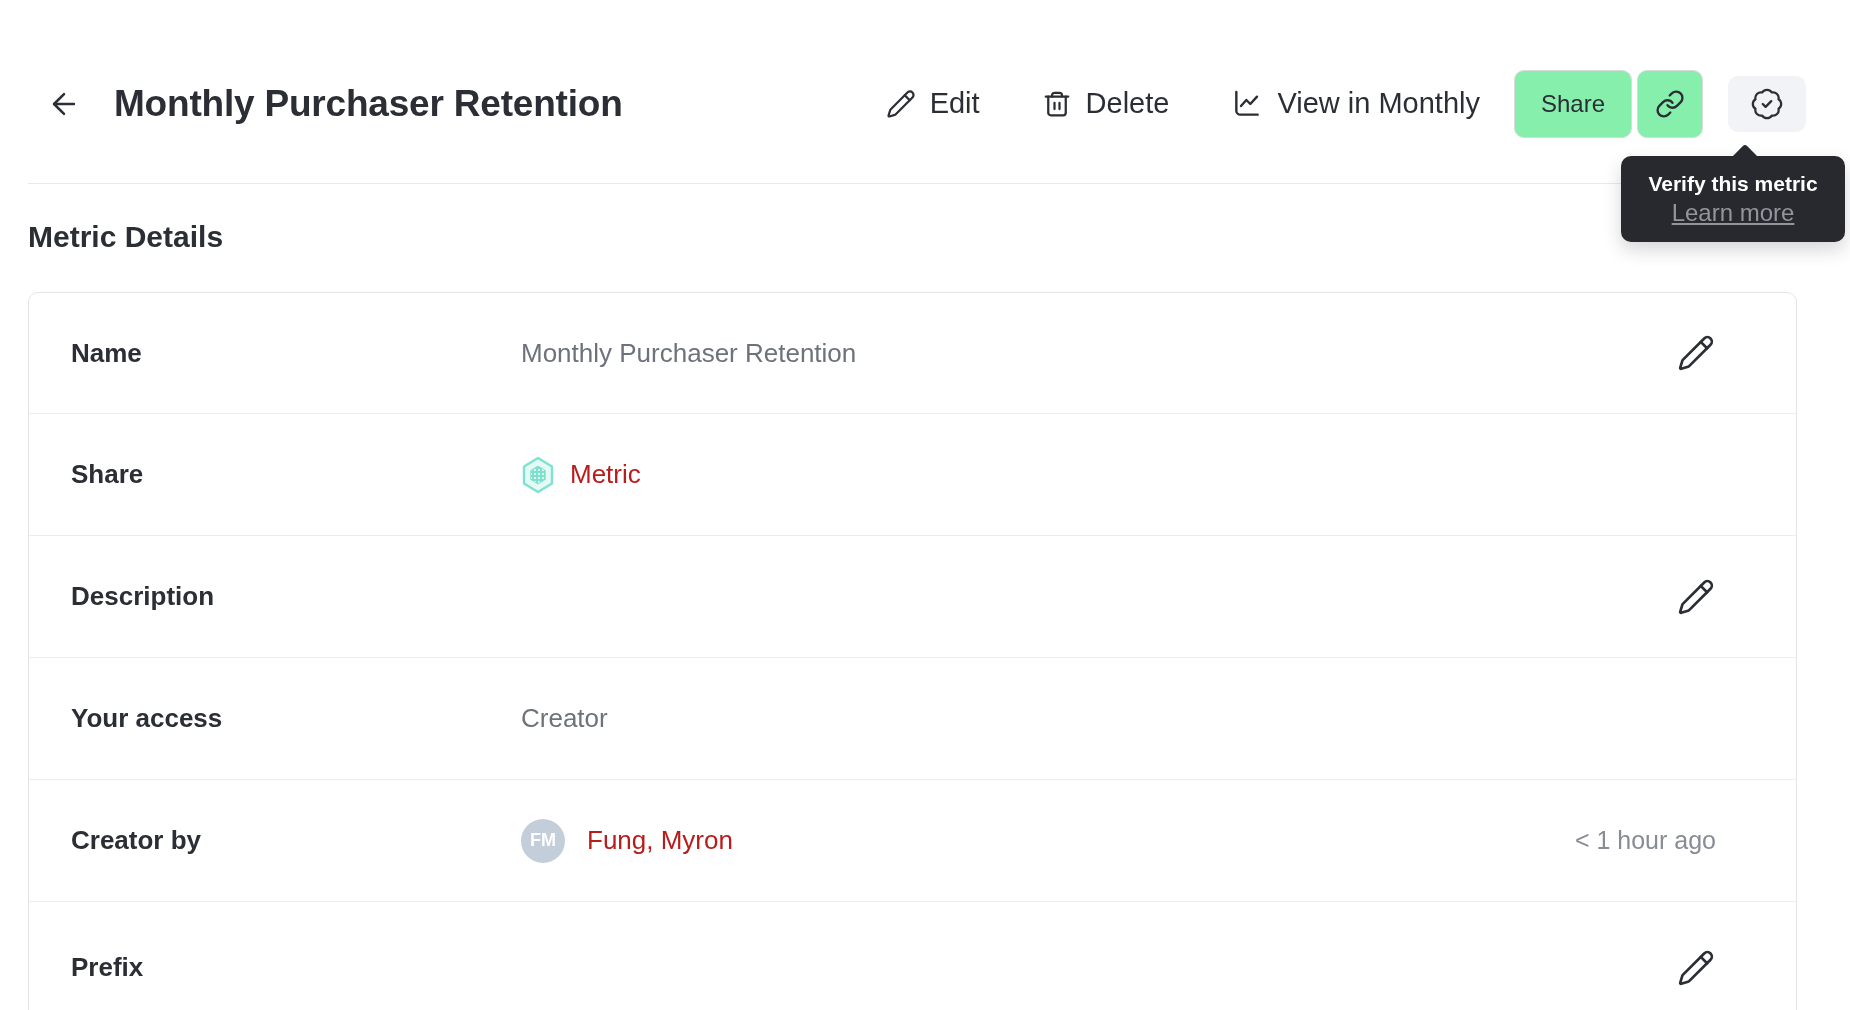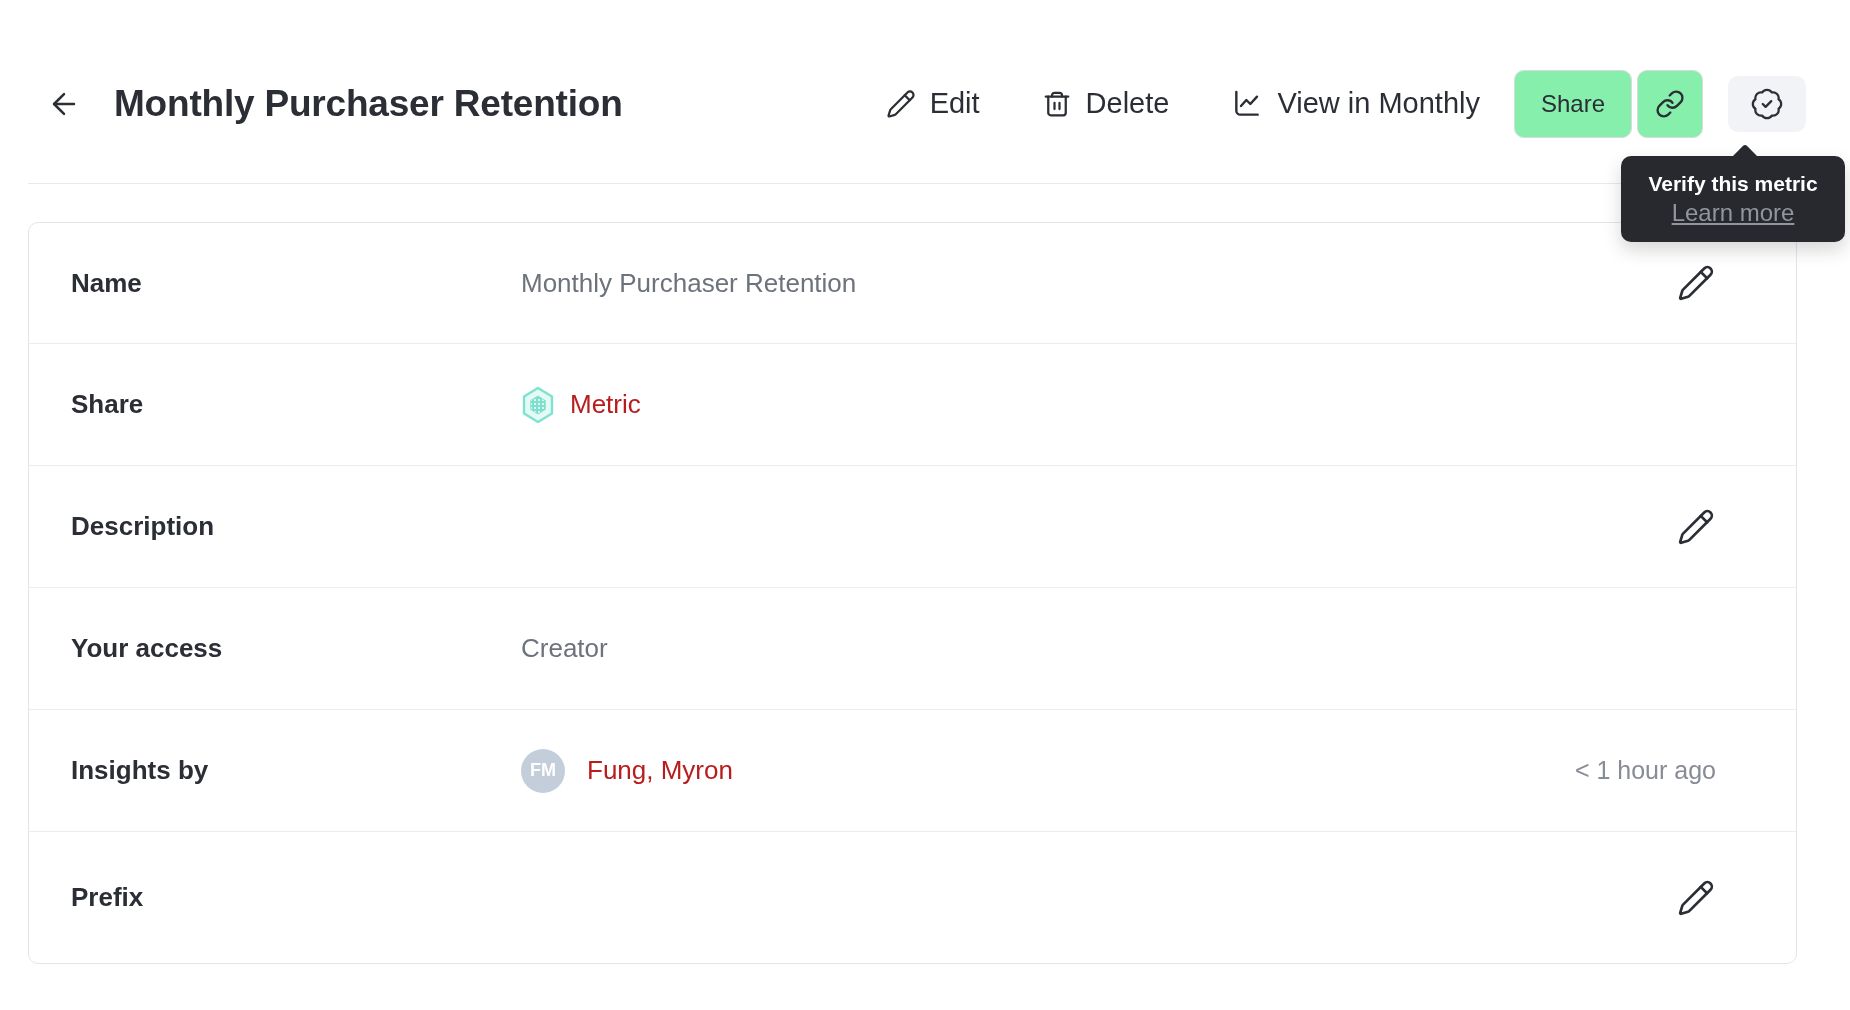--- a/index.html
+++ b/index.html
@@ -136,20 +136,21 @@
       </div>
     </div>
   </div>
 
   <div class="tooltip">
     <div class="arrow"></div>
     <div class="tooltip-title">Verify this metric</div>
     <div class="tooltip-link">Learn more</div>
   </div>
 
+  <div class="section-title">Metric Details</div>
 
   <div class="card">
 
     <div class="row">
       <div class="row-label">Name</div>
       <div class="row-value">Monthly Purchaser Retention</div>
       <button class="pencil-btn">
         <span>
           <svg width="38" height="38" viewBox="0 0 24 24" fill="none" stroke="currentColor" stroke-width="1.7" stroke-linecap="round" stroke-linejoin="round">
             <path d="M21.17 6.81a2.82 2.82 0 0 0-3.99-3.99L3.84 16.17a2 2 0 0 0-.5.83l-1.32 4.35a.5.5 0 0 0 .62.62l4.35-1.32a2 2 0 0 0 .83-.5z"></path>
@@ -190,21 +191,21 @@
         </span>
       </button>
     </div>
 
     <div class="row">
       <div class="row-label">Your access</div>
       <div class="row-value">Creator</div>
     </div>
 
     <div class="row">
-      <div class="row-label">Insights by</div>
+      <div class="row-label">Creator by</div>
       <div class="row-value">
         <span class="avatar">FM</span>
         <span class="value-dark">Fung, Myron</span>
       </div>
       <div class="row-meta">&lt; 1 hour ago</div>
     </div>
 
     <div class="row row-prefix">
       <div class="row-label">Prefix</div>
       <div class="row-value"></div>

